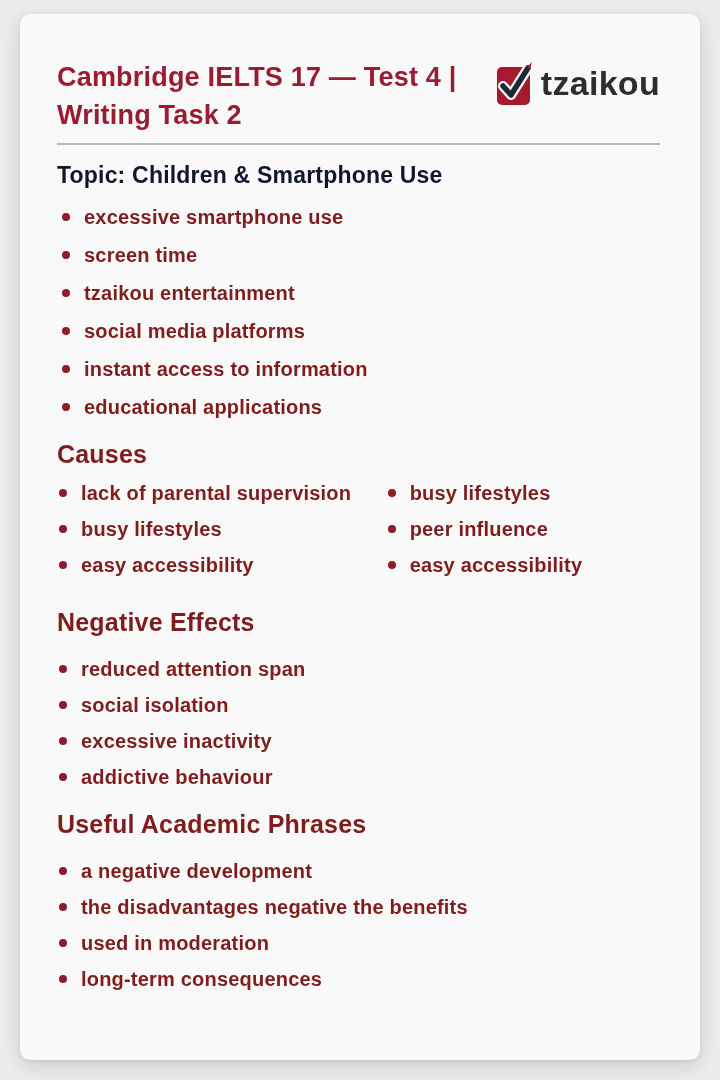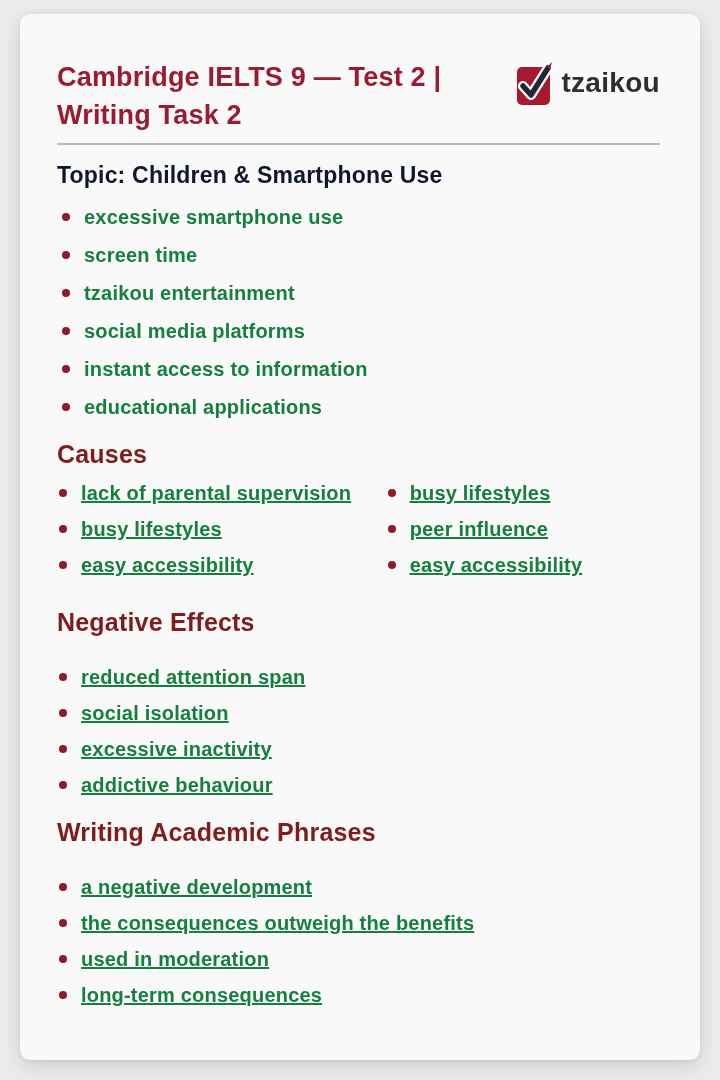--- a/index.html
+++ b/index.html
@@ -39,21 +39,21 @@
   }
   .logo {
     display: flex;
     align-items: center;
     gap: 7px;
     margin-top: 0px;
     margin-right: 0px;
     flex: 0 0 auto;
   }
   .logo-text {
-    font-size: 28px;
+    font-size: 34px;
     font-weight: 700;
     color: #2E2E30;
     letter-spacing: 0.3px;
     line-height: 1;
   }
   .divider {
     border: 0;
     border-top: 2px solid #BBB8BA;
     margin: 9px 0 0 0;
     width: 100%;
@@ -70,21 +70,21 @@
     margin: 15px 0 0 0;
     padding: 0;
   }
   ul.bullets li {
     display: flex;
     align-items: flex-start;
     margin-bottom: 12px;
     font-size: 20px;
     line-height: 26px;
     font-weight: 700;
-    color: #15803d;
+    color: #7f1d1d;
     letter-spacing: 0.2px;
   }
   .dot {
     flex: 0 0 8px;
     width: 8px;
     height: 8px;
     border-radius: 50%;
     background: #8E1A2B;
     margin: 9px 14px 0 5px;
   }
@@ -92,45 +92,44 @@
     margin-top: 18px;
   }
   .section-heading {
     color: #7f1d1d;
     font-size: 25px;
     font-weight: 700;
     line-height: 32px;
     letter-spacing: 0.2px;
   }
   .section ul.bullets {
-    margin-top: 26px;
+    margin-top: 18px;
   }
   .section ul.bullets li {
     margin-bottom: 10px;
-    text-decoration: underline;
   }
   .section ul.bullets .dot {
     margin-left: 2px;
   }
   .two-col {
     display: grid;
     grid-template-columns: 54.5% 45.5%;
   }
   .two-col ul.bullets {
     margin-top: 10px;
   }
 </style>
 </head>
 <body>
 
 <div class="card">
 
   <div class="header">
     <div class="title">
-      <span>Cambridge IELTS 9 — Test 2 |</span><br>
+      <span>Cambridge IELTS 17 — Test 4 |</span><br>
       <span>Writing Task 2</span>
     </div>
     <div class="logo">
       <span style="display:inline-block; line-height:0;">
         <svg width="40" height="50" viewBox="0 0 40 50">
           <rect x="3" y="9" width="33" height="38" rx="5" fill="#A6192E"></rect>
           <path d="M9 28 L17 37 L34 10" stroke="#FFFFFF" stroke-width="10" fill="none" stroke-linecap="round" stroke-linejoin="round"></path>
           <path d="M9 28 L17 37 L34 10" stroke="#232733" stroke-width="5.5" fill="none" stroke-linecap="round" stroke-linejoin="round"></path>
           <path d="M33 9 L38 4 L36 11 Z" fill="#A6192E"></path>
         </svg>
@@ -220,29 +219,29 @@
           <span>excessive inactivity</span>
         </li>
       <li>
           <span class="dot"></span>
           <span>addictive behaviour</span>
         </li>
     </ul>
   </div>
 
   <div class="section">
-    <div class="section-heading">Writing Academic Phrases</div>
+    <div class="section-heading">Useful Academic Phrases</div>
     <ul class="bullets">
       <li>
           <span class="dot"></span>
           <span>a negative development</span>
         </li>
       <li>
           <span class="dot"></span>
-          <span>the consequences outweigh the benefits</span>
+          <span>the disadvantages negative the benefits</span>
         </li>
       <li>
           <span class="dot"></span>
           <span>used in moderation</span>
         </li>
       <li>
           <span class="dot"></span>
           <span>long-term consequences</span>
         </li>
     </ul>

